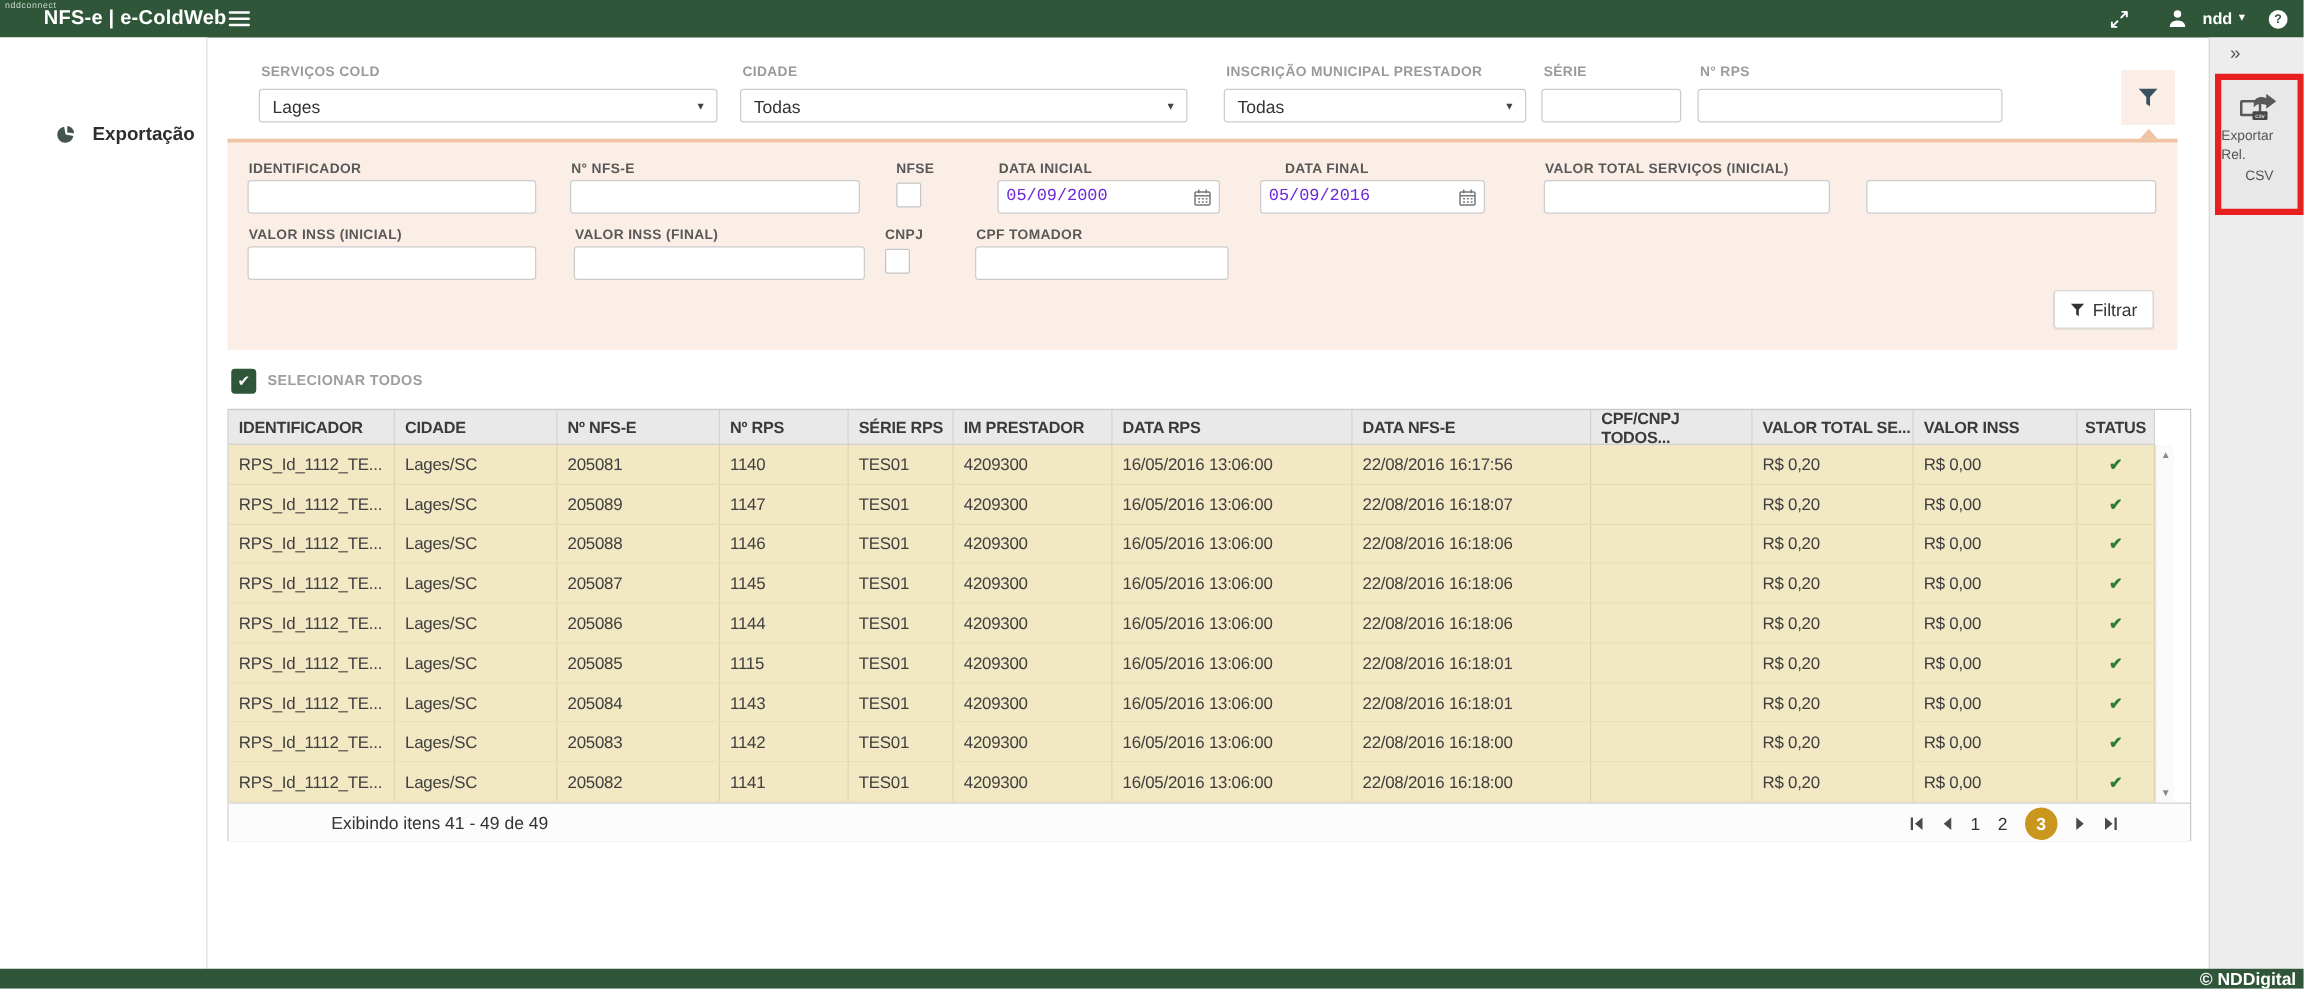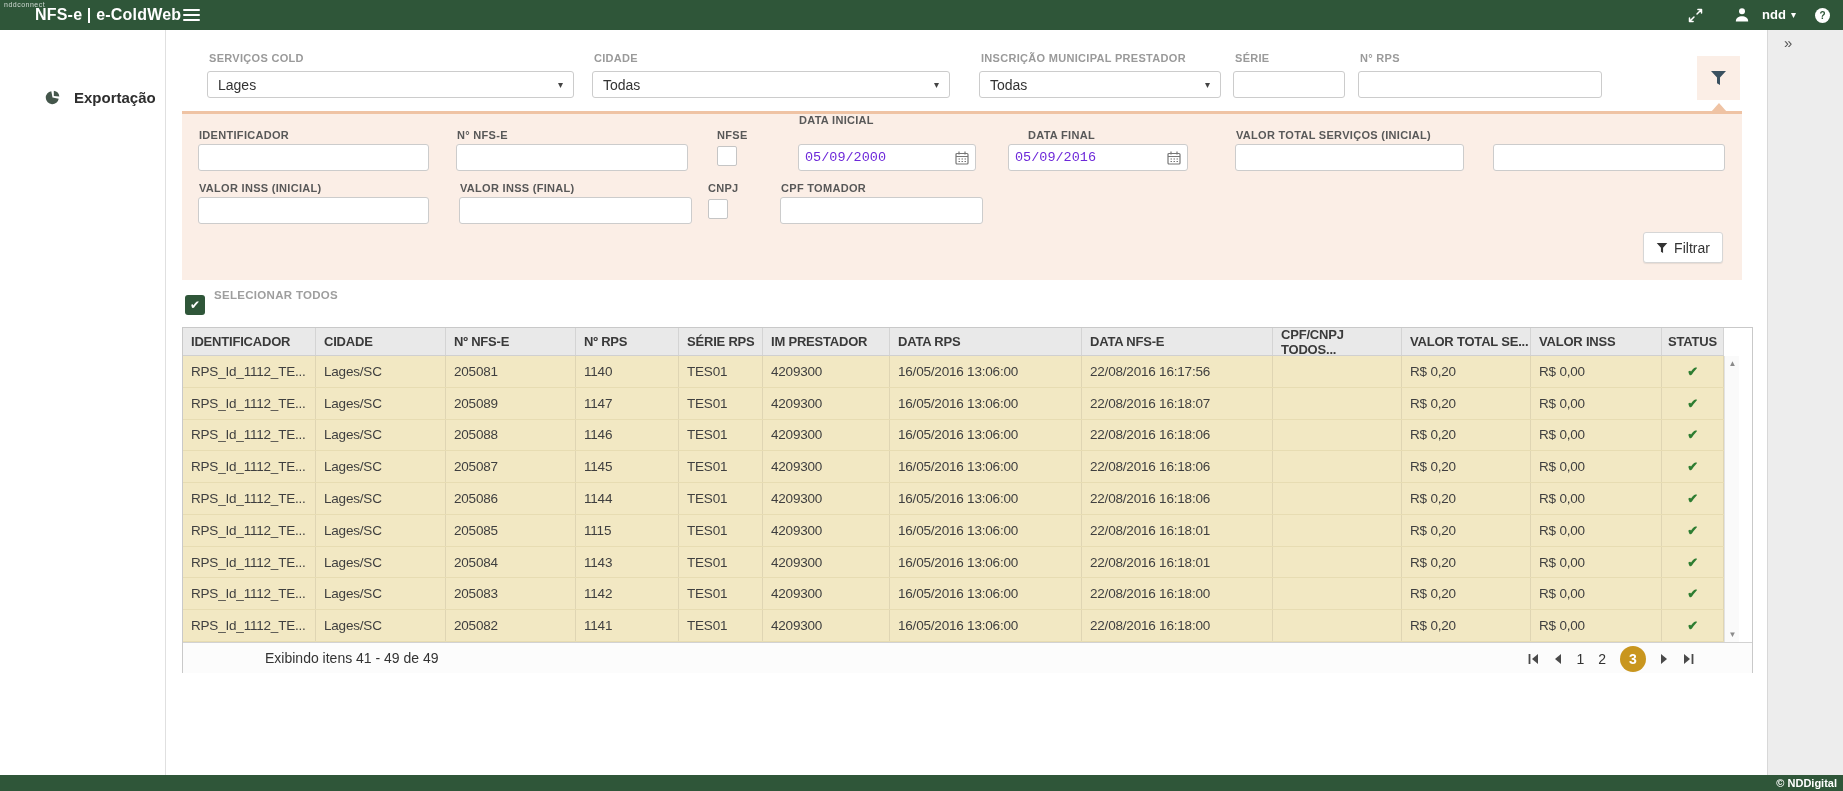--- a/index.html
+++ b/index.html
@@ -49,21 +49,21 @@
   
   .filter-panel { position:absolute; left:182px; top:111px; width:1560px; height:169px;
       background:#fbeee6; border-top:3px solid #efc3a4; }
   .filtrar-btn { position:absolute; left:1643px; top:232px; width:80px; height:31px; background:#fff;
       border:1px solid #d6d6d6; border-radius:3px; display:flex; align-items:center; justify-content:center; gap:6px;
       font-size:14px; color:#333; cursor:pointer; box-shadow:0 1px 1px rgba(0,0,0,.08); }
 
   
   .cb-green { position:absolute; left:185px; top:295px; width:20px; height:20px; background:#2f5639;
       border-radius:3px; color:#fff; font-size:12px; text-align:center; line-height:20px; cursor:pointer; }
-  .selall-lbl { position:absolute; left:214px; top:289px; font-size:11.5px; font-weight:bold; color:#9e9e9e; letter-spacing:.3px; }
+  .selall-lbl { position:absolute; left:214px; top:299px; font-size:11.5px; font-weight:bold; color:#9e9e9e; letter-spacing:.3px; }
 
   
   .card { position:absolute; left:182px; top:327px; width:1571px; height:346px; background:#fff; border:1px solid #c9c9c9; }
   .g-header { position:absolute; left:0; top:0; width:1541px; height:28px; background:#e9e9e9;
       border-bottom:1px solid #d0d0d0; display:flex; }
   .g-header .hc { display:flex; align-items:center; padding-left:8px; font-size:13px; font-weight:bold;
       color:#3a3a3a; letter-spacing:-0.2px; border-right:1px solid #d4d4d4; height:100%; cursor:pointer; }
   .g-rows { position:absolute; left:0; top:28px; width:1541px; height:286px; display:flex; flex-direction:column; }
   .g-row { flex:1; display:flex; background:#f2e8c3; border-bottom:1px solid #e7dcb2; cursor:pointer; }
   .g-row .gc { display:flex; align-items:center; padding-left:8px; font-size:13.5px; color:#3f3f3f;
@@ -85,21 +85,21 @@
 
   
   .rail { position:absolute; left:1767px; top:30px; width:76px; height:745px; background:#ededed; border-left:1px solid #d8d8d8; }
   .collapse { position:absolute; left:16px; top:4px; font-size:15px; color:#555; cursor:pointer; }
   .export-box { position:absolute; left:4px; top:29px; width:71px; height:113px; border:5px solid #e8201f; background:#e8e8e8; }
   .export-btn { width:100%; height:100%; display:flex; flex-direction:column; align-items:center; padding-top:9px; cursor:pointer; }
   .export-btn .t { font-size:11px; color:#555; line-height:15px; margin-top:2px; }
 
   
   .pfooter { position:absolute; left:0; top:775px; width:1843px; height:16px; background:#2f5639;
-      color:#fff; font-size:11px; font-weight:bold; text-align:right; line-height:16px; padding-right:6px; }
+      color:#fff; font-size:14px; font-weight:bold; text-align:right; line-height:16px; padding-right:6px; }
 </style>
 </head>
 <body>
 
 <div class="app">
 
   <header class="topbar">
     <span class="brand-logo">nddconnect</span>
     <span class="brand-title">NFS-e | e-ColdWeb</span>
     <div class="hamburger">
@@ -117,21 +117,21 @@
           <circle cx="7" cy="4.2" r="3" fill="#fff"></circle>
           <path d="M0.8 14.5c0-3.6 3-5.2 6.2-5.2s6.2 1.6 6.2 5.2z" fill="#fff"></path>
         </svg>
     </span>
     <span class="user-name">ndd</span>
     <span class="user-caret">▾</span>
     <span class="help-ic">?</span>
   </header>
 
   <aside class="sidebar">
-    <div class="side-item" style="top:48px;">
+    <div class="side-item" style="top:58px;">
       <span class="side-ic">
         <svg width="17" height="17" viewBox="0 0 17 17">
             <path d="M7.3 2.3 A6.5 6.5 0 1 0 14.7 9.7 L8.5 8.5 Z" fill="#44564b"></path>
             <path d="M9.8 1.7 A6.5 6.5 0 0 1 15.3 7.6 L9.8 7 Z" fill="#44564b"></path>
           </svg>
       </span>
       <span class="lbl">Exportação</span>
     </div>
   </aside>
 
@@ -170,21 +170,21 @@
 
   <span class="flabel dark" style="left:199px; top:129px;">IDENTIFICADOR</span>
   <input class="tinput" style="left: 198px; top: 144px; width: 231px;" value="">
 
   <span class="flabel dark" style="left:457px; top:129px;">N° NFS-E</span>
   <input class="tinput" style="left: 456px; top: 144px; width: 232px;" value="">
 
   <span class="flabel dark" style="left:717px; top:129px;">NFSE</span>
   <span class="cbox" style="left:717px; top:146px;"></span>
 
-  <span class="flabel dark" style="left:799px; top:114px;text-align:center;">DATA INICIAL</span>
+  <span class="flabel dark" style="left:799px; top:129px;text-align:center;">DATA INICIAL</span>
   <div class="datebox" style="left:798px; top:144px; width:178px;">
     <input value="05/09/2000" style="">
     <svg width="14" height="14" viewBox="0 0 14 14">
         <rect x="1" y="2.5" width="12" height="10.5" rx="1" fill="none" stroke="#777" stroke-width="1.2"></rect>
         <path d="M1 5.5h12M4 0.5v3M10 0.5v3" stroke="#777" stroke-width="1.2"></path>
         <path d="M3.5 8h1.5M6.5 8h1.5M9.5 8h1.5M3.5 10.5h1.5M6.5 10.5h1.5M9.5 10.5h1.5" stroke="#777" stroke-width="1.2"></path>
       </svg>
   </div>
 
   <span class="flabel dark" style="left:1028px; top:129px;">DATA FINAL</span>
@@ -420,19 +420,32 @@
               <path d="M9.5 1v10" stroke="#4a4a4a" stroke-width="1.8"></path>
               <path d="M1 1l6 5-6 5z" fill="#4a4a4a"></path>
             </svg>
         </span>
       </div>
     </div>
   </div>
 
   <aside class="rail">
     <span class="collapse">»</span>
+    <div class="export-box">
+      <div class="export-btn">
+        <svg width="37" height="27" viewBox="0 0 37 27">
+          <rect x="3" y="7" width="17" height="13" rx="1.5" fill="#585858"></rect>
+          <rect x="5" y="9" width="13" height="9" fill="#e8e8e8"></rect>
+          <path d="M14 10 C14 5 20 3.5 24 5.5 L24 2 L32 8 L24 14 L24 11 C20 9.5 16 10 14 13 Z" fill="#585858"></path>
+          <rect x="13" y="16" width="12" height="7" rx="1" fill="#474747"></rect>
+          <text x="19" y="21.4" font-size="5" fill="#fff" text-anchor="middle" font-family="Liberation Sans, sans-serif">csv</text>
+        </svg>
+        <span class="t">Exportar Rel.</span>
+        <span class="t">CSV</span>
+      </div>
+    </div>
   </aside>
 
   <footer class="pfooter">
     <span>© NDDigital</span>
   </footer>
 
 </div>
 
 </body></html>

